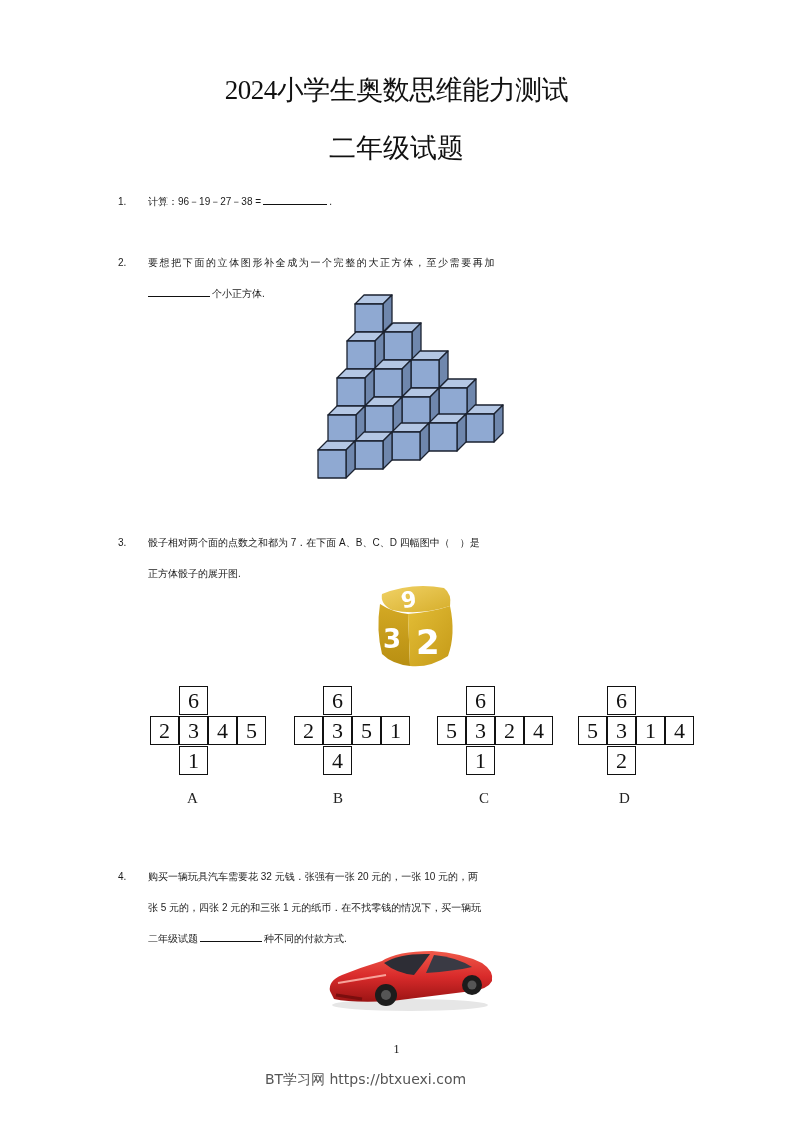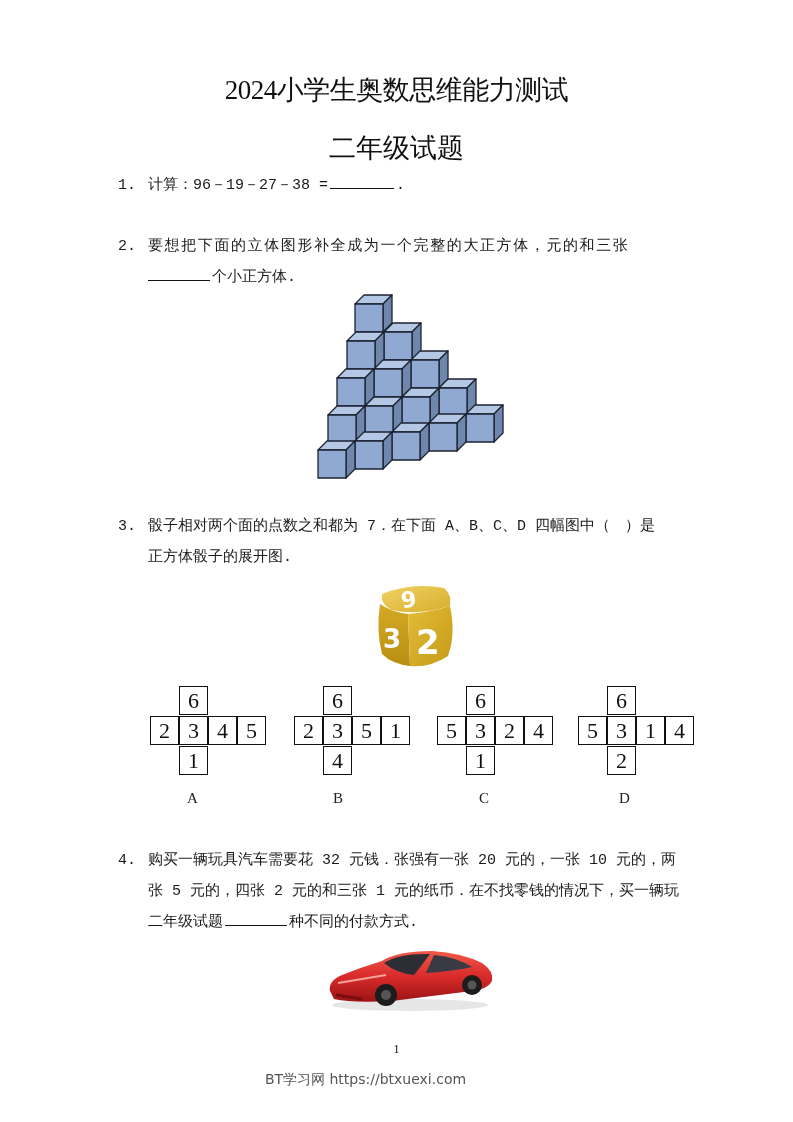--- a/index.html
+++ b/index.html
@@ -1,21 +1,21 @@
 <!DOCTYPE html>
 <html><head>
 <meta charset="utf-8">
 <style>
   html, body { margin: 0; padding: 0; background: #ffffff; }
   body { width: 793px; height: 1122px; position: relative; overflow: hidden; color: #111; }
   .page { position: absolute; left: 0; top: 0; width: 793px; height: 1122px; }
   .title { position: absolute; left: 0; width: 793px; text-align: center; font-family: Liberation Serif, serif; color: #111; }
   .title.main { top: 72px; font-size: 27px; letter-spacing: -0.5px; }
   .title.sub { top: 130px; font-size: 27px; text-align: center; }
-  .q { position: absolute; left: 118px; font-family: Liberation Mono, monospace; font-size: 15px; line-height: 31px; color: #1a1a1a; }
+  .q { position: absolute; left: 118px; font-family: Liberation Sans, sans-serif; font-size: 10px; line-height: 31px; color: #1a1a1a; margin-top: 16px; }
   .q .num { display: inline-block; width: 30px; }
   .q .line { display: block; padding-left: 30px; }
   .q .line.first { padding-left: 0; }
   .blank { display: inline-block; width: 62px; border-bottom: 1.5px solid #111; height: 14px; vertical-align: baseline; margin: 0 2px; }
   .cubes { position: absolute; left: 312px; top: 290px; }
   .dice { position: absolute; left: 372px; top: 580px; }
   .net { position: absolute; font-family: "Liberation Serif", "DejaVu Serif", serif; font-size: 22px; }
   .net .cell { position: absolute; width: 29px; height: 29px; border: 1.5px solid #111; box-sizing: border-box; text-align: center; line-height: 27px; background: #fff; }
   .net-label { position: absolute; font-family: "Liberation Serif", serif; font-size: 15px; color: #222; }
   .car { position: absolute; left: 322px; top: 945px; }
@@ -28,21 +28,21 @@
 <div class="page">
 
   <div class="title main">2024小学生奥数思维能力测试</div>
   <div class="title sub">二年级试题</div>
 
   <div class="q" style="top:170px;">
     <span class="num">1.</span><span>计算：96－19－27－38 =</span><span class="blank" style="width:64px;"></span><span>.</span>
   </div>
 
   <div class="q" style="top:231px;">
-    <span class="line first"><span class="num">2.</span><span style="letter-spacing:1.6px;">要想把下面的立体图形补全成为一个完整的大正方体，元的和三张</span></span>
+    <span class="line first"><span class="num">2.</span><span style="letter-spacing:1.6px;">要想把下面的立体图形补全成为一个完整的大正方体，至少需要再加</span></span>
     <span class="line"><span class="blank" style="margin-left:0;"></span><span>个小正方体.</span></span>
   </div>
 
   <svg class="cubes" width="200" height="195" viewBox="312 290 200 195" id="cubeSvg">
       <g>
         <polygon points="355,304 364,295 392,295 383,304" fill="#b4c7e4" stroke="#1b2230" stroke-width="1.3" stroke-linejoin="round"></polygon>
         <polygon points="383,304 392,295 392,323 383,332" fill="#6f87ad" stroke="#1b2230" stroke-width="1.3" stroke-linejoin="round"></polygon>
         <polygon points="355,304 383,304 383,332 355,332" fill="#8fa9d2" stroke="#1b2230" stroke-width="1.3" stroke-linejoin="round"></polygon>
       </g>
       <g>

